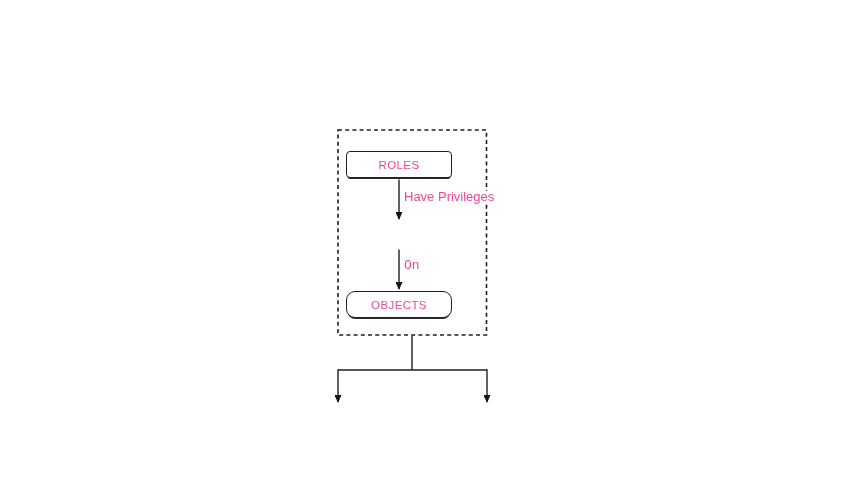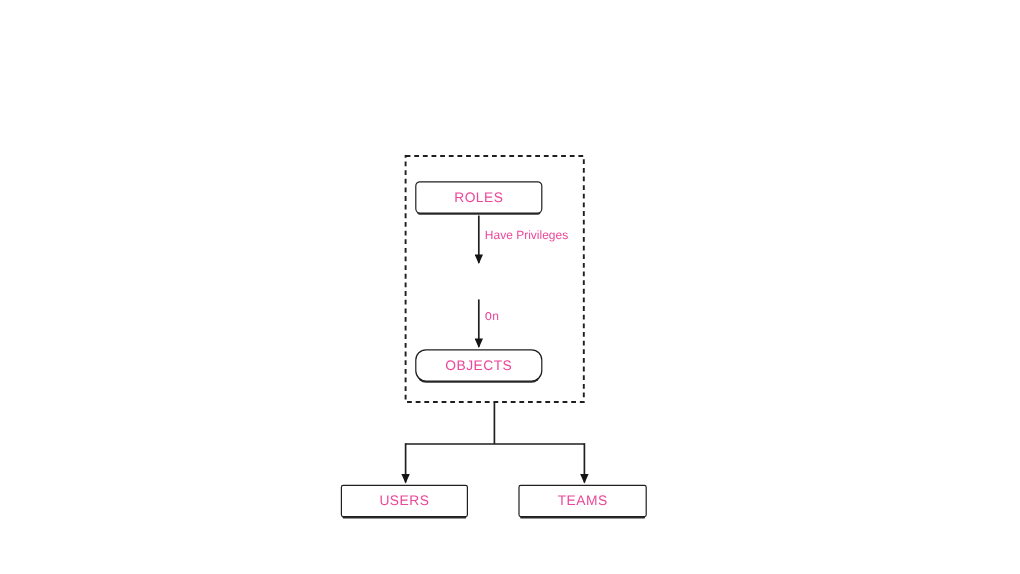--- a/index.html
+++ b/index.html
@@ -29,21 +29,21 @@
     box-shadow:0 2.5px 0 -1.5px #2e2e2e;
     cursor:default;
   }
   .node-roles      { left:346px; top:103px; }
   .node-privileges { left:346px; top:173px; }
   .node-objects    { left:346px; top:243px; border-radius:9px; }
   .node-users      { left:284px; top:356px; border-radius:2px; }
   .node-teams      { left:432px; top:356px; width:107px; border-radius:2px; }
   .edge-label {
     position:absolute;
-    font-size:10px;
+    font-size:13px;
     background:#ffffff;
     padding:0 1px;
     white-space:nowrap;
     line-height:12px;
   }
   .label-have-privileges { left:403px; top:143px; }
   .label-on              { left:403px; top:212px;font-family:Liberation Mono, monospace; }
 </style>
 </head>
 <body>
@@ -74,25 +74,19 @@
 
   <div class="node node-roles">
     <span>ROLES</span>
   </div>
 
 
   <div class="node node-objects">
     <span>OBJECTS</span>
   </div>
 
-  <div class="node node-users">
-    <span>USERS</span>
-  </div>
 
-  <div class="node node-teams">
-    <span>TEAMS</span>
-  </div>
 
   <div class="edge-label label-have-privileges">Have Privileges</div>
 
   <div class="edge-label label-on">On</div>
 
 </div>
 
 </body></html>

